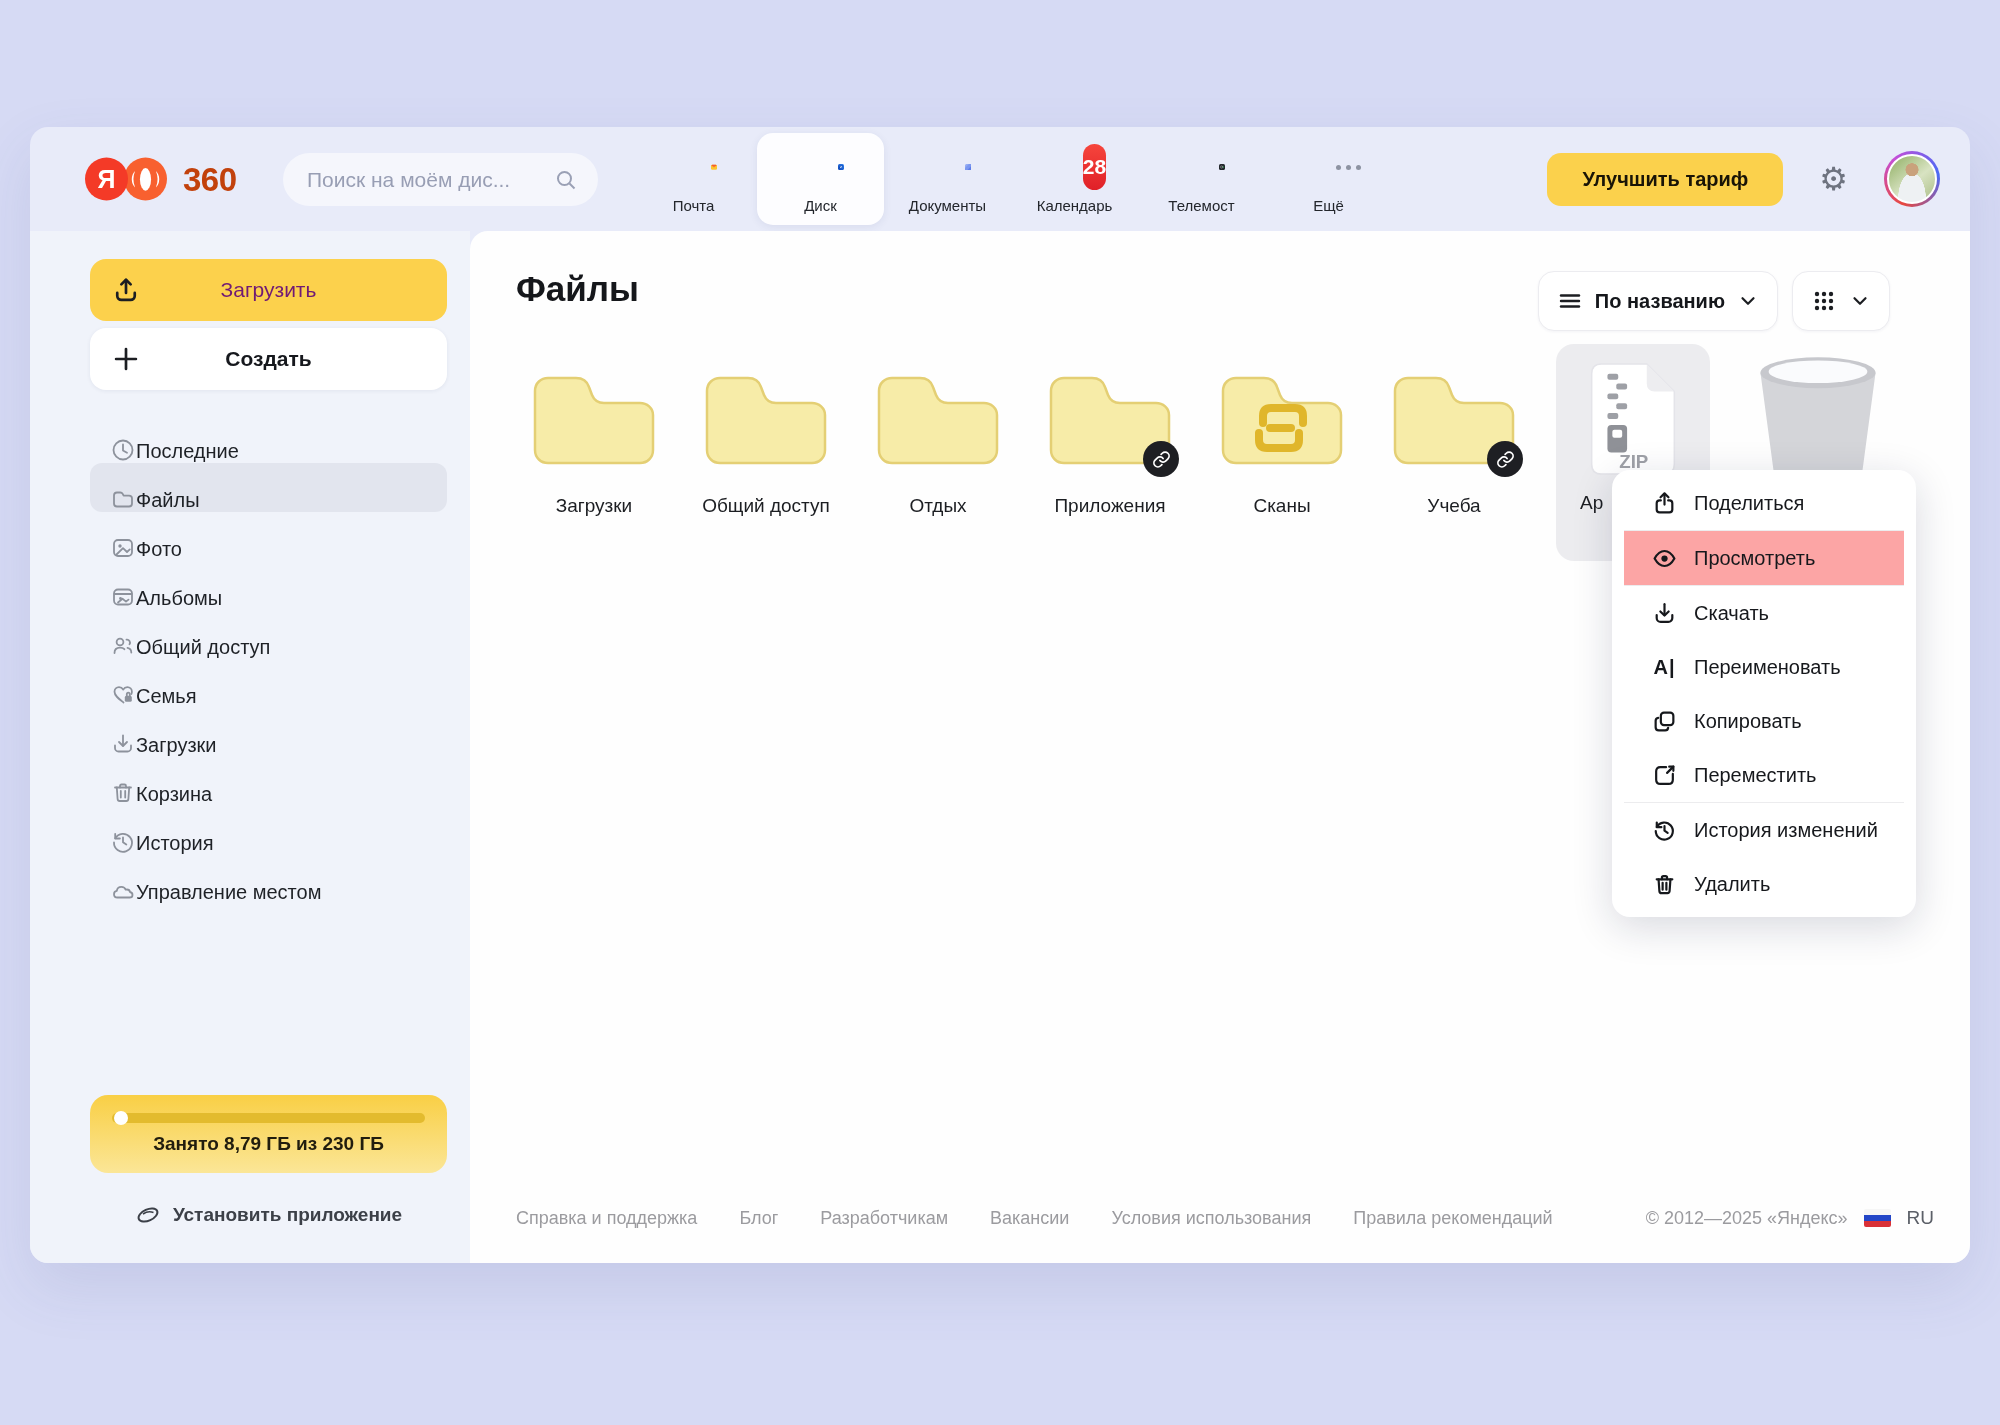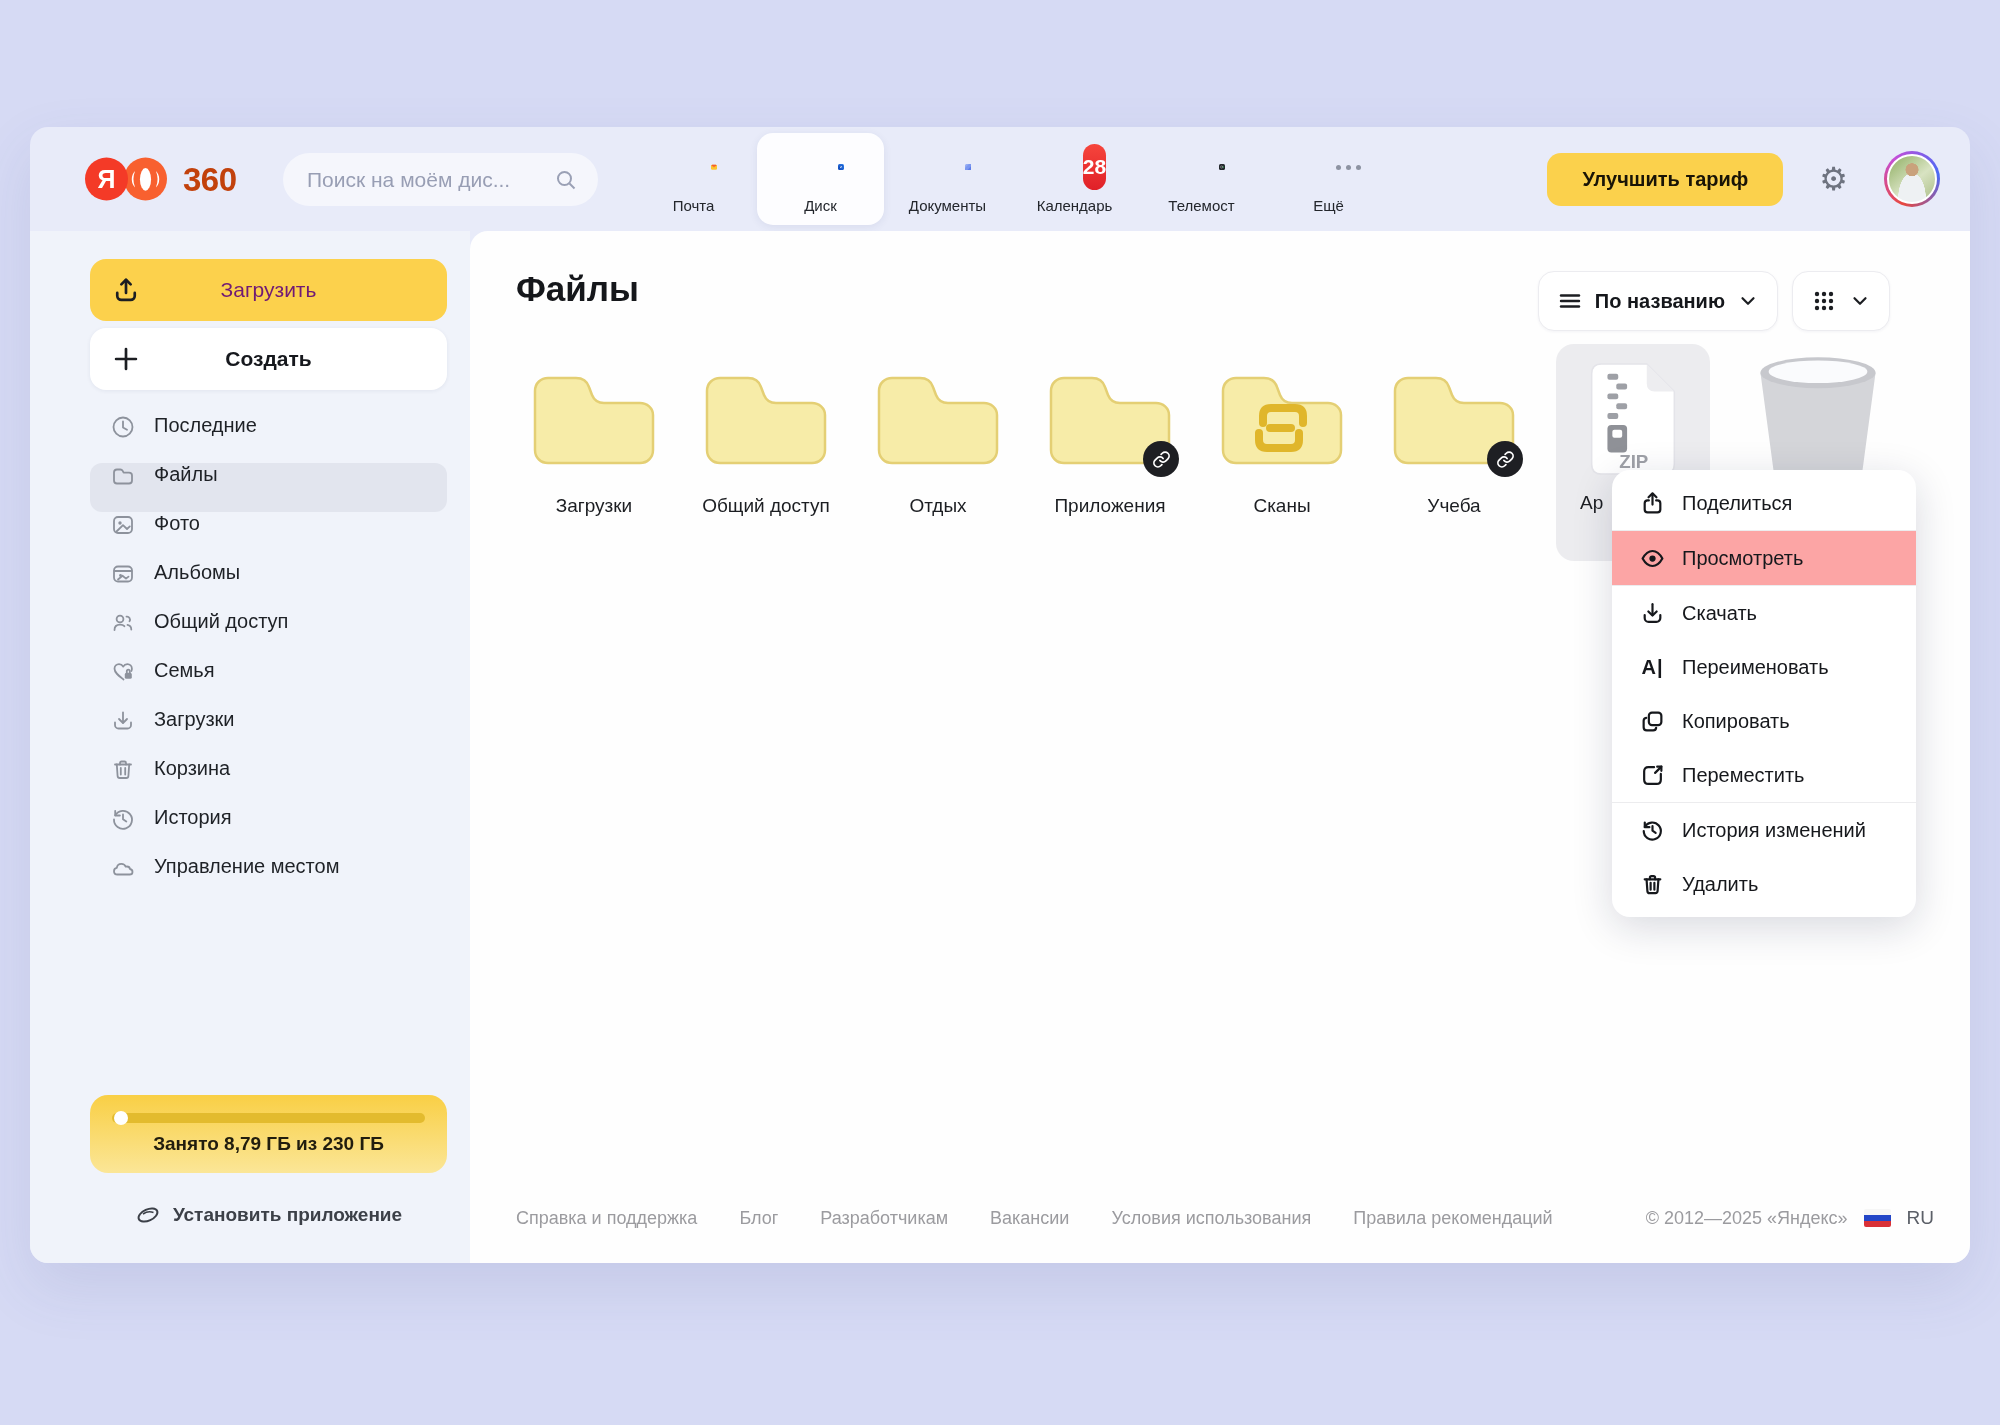--- a/index.html
+++ b/index.html
@@ -54,21 +54,21 @@
   .side-btn {
     width:100%; height:62px; border:none; border-radius:16px; display:flex; align-items:center;
     font-family:inherit; font-size:21px; font-weight:400; color:#701a75; cursor:pointer; position:relative; margin-bottom:7px;
   }
   .btn-upload { background:#fcd14c; }
   .btn-create { background:#ffffff; font-weight:600; color:#16181d; box-shadow:0 1px 4px rgba(30,40,90,.07); }
   .side-btn .bicon { position:absolute; left:22px; display:flex; }
   .side-btn .blabel { margin:0 auto; }
   .side-btn svg { width:28px; height:28px; stroke:#1c1e22; stroke-width:2.3; fill:none; stroke-linecap:round; stroke-linejoin:round; }
   .snav { margin-top:24px; }
-  .sitem { height:49px; display:flex; align-items:flex-start; gap:18px; padding:0 0 0 20px; border-radius:12px; cursor:pointer; }
+  .sitem { height:49px; display:flex; align-items:flex-end; padding:0 0 0 20px; border-radius:12px; cursor:pointer; }
   .sitem.active { background:#e2e5ee; }
   .sitem svg { width:26px; height:26px; stroke:#8d929c; stroke-width:1.8; fill:none; stroke-linecap:round; stroke-linejoin:round; flex:none; }
   .sitem-label { font-size:20px; color:#1e2126; }
   .storage {
     position:absolute; left:60px; right:23px; bottom:90px; height:78px; border-radius:18px;
     background:linear-gradient(180deg,#f9cf45,#fbe697); padding:18px 22px 0; cursor:pointer;
   }
   .track { position:relative; height:10px; border-radius:5px; background:#e3bb2e; }
   .knob { position:absolute; left:2px; top:-2px; width:14px; height:14px; border-radius:50%; background:#fff; }
   .storage-label { text-align:center; margin-top:10px; font-size:19px; font-weight:600; color:#211d0e; }
@@ -111,21 +111,21 @@
   .footer { position:absolute; left:46px; right:36px; bottom:34px; display:flex; align-items:center; font-size:18px; color:#9b9b9f; }
   .flinks { display:flex; gap:42px;justify-content:center; }
   .flink { cursor:pointer; white-space:nowrap; }
   .fright { margin-left:auto; display:flex; align-items:center; gap:16px; }
   .flag { width:27px; height:18px; border-radius:2px; overflow:hidden; display:flex; flex-direction:column; }
   .flag i { flex:1; } .flag .w{background:#f6f6f6}.flag .b{background:#2346c7}.flag .r{background:#d93137}
   .lang { color:#5c6068; font-size:19px; }
   
   .ctx {
     position:absolute; left:1582px; top:343px; width:304px; background:#fff; border-radius:18px;
-    box-shadow:0 10px 40px rgba(20,25,60,.16); padding:6px 0; z-index:10;
+    box-shadow:0 10px 40px rgba(20,25,60,.16); padding:6px 12px; z-index:10;
   }
   .mi { height:54px; display:flex; align-items:center; gap:17px; padding:0 0 0 28px; cursor:pointer; font-size:20px; color:#16181c; }
   .mi.active { background:#fca5a5; }
   .mi svg { width:25px; height:25px; stroke:#16181c; stroke-width:2.1; fill:none; stroke-linecap:round; stroke-linejoin:round; flex:none; }
   .mi .rn { width:25px; text-align:center; font-weight:700; font-size:20px; letter-spacing:1px; flex:none; }
   .mdiv { height:1px; background:#ececee; }
 </style>
 </head>
 <body>
 

